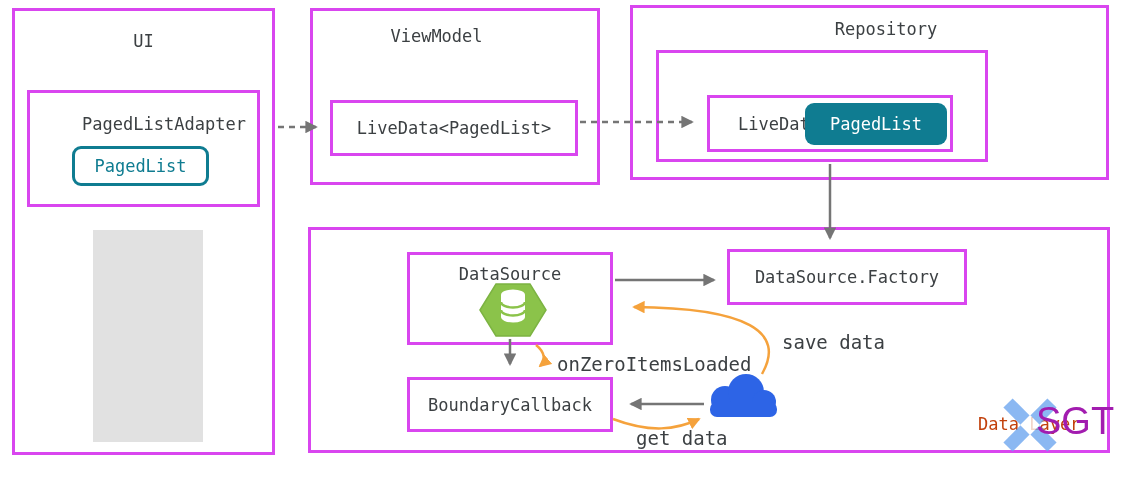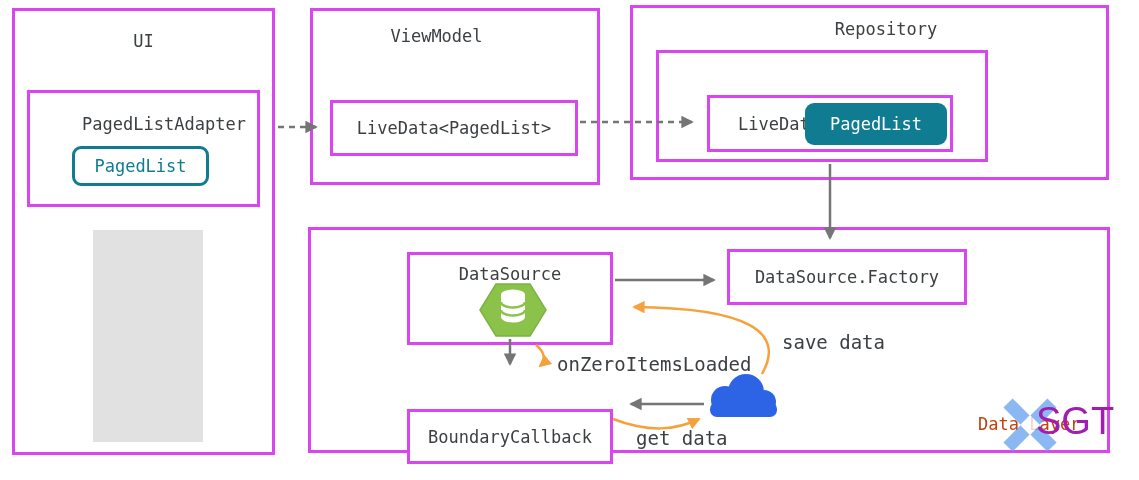--- a/index.html
+++ b/index.html
@@ -44,21 +44,21 @@
   <div class="abs tealbadge ctr t17" style="left:805px;top:103px;width:142px;height:42px;">PagedList</div>
 
   <div class="abs bluebox" style="left:308px;top:227px;width:802px;height:226px;"></div>
   <div class="datalayer-label" style="left:978px;top:414px;">Data Layer</div>
 
   <div class="abs bluebox" style="left:407px;top:252px;width:206px;height:93px;"></div>
   <div class="abs btitle" style="left:407px;top:264px;width:206px;">DataSource</div>
 
   <div class="abs bluebox ctr t17" style="left:727px;top:249px;width:240px;height:56px;">DataSource.Factory</div>
 
-  <div class="abs bluebox ctr t17" style="left:407px;top:377px;width:206px;height:55px;margin-top:32px;">BoundaryCallback</div>
+  <div class="abs bluebox ctr t17" style="left:407px;top:377px;width:206px;height:55px;">BoundaryCallback</div>
 
   <div class="edgelabel" style="left:557px;top:353px;">onZeroItemsLoaded</div>
   <div class="edgelabel" style="left:782px;top:331px;">save data</div>
   <div class="edgelabel" style="left:636px;top:427px;text-align:center;">get data</div>
 
   <div class="sgt">SGT</div>
 
   <svg class="overlay" width="1139" height="480" viewBox="0 0 1139 480">
     <defs>
       <marker id="ag" viewBox="0 0 10 10" refX="8.5" refY="5" markerWidth="5" markerHeight="5" orient="auto-start-reverse">

